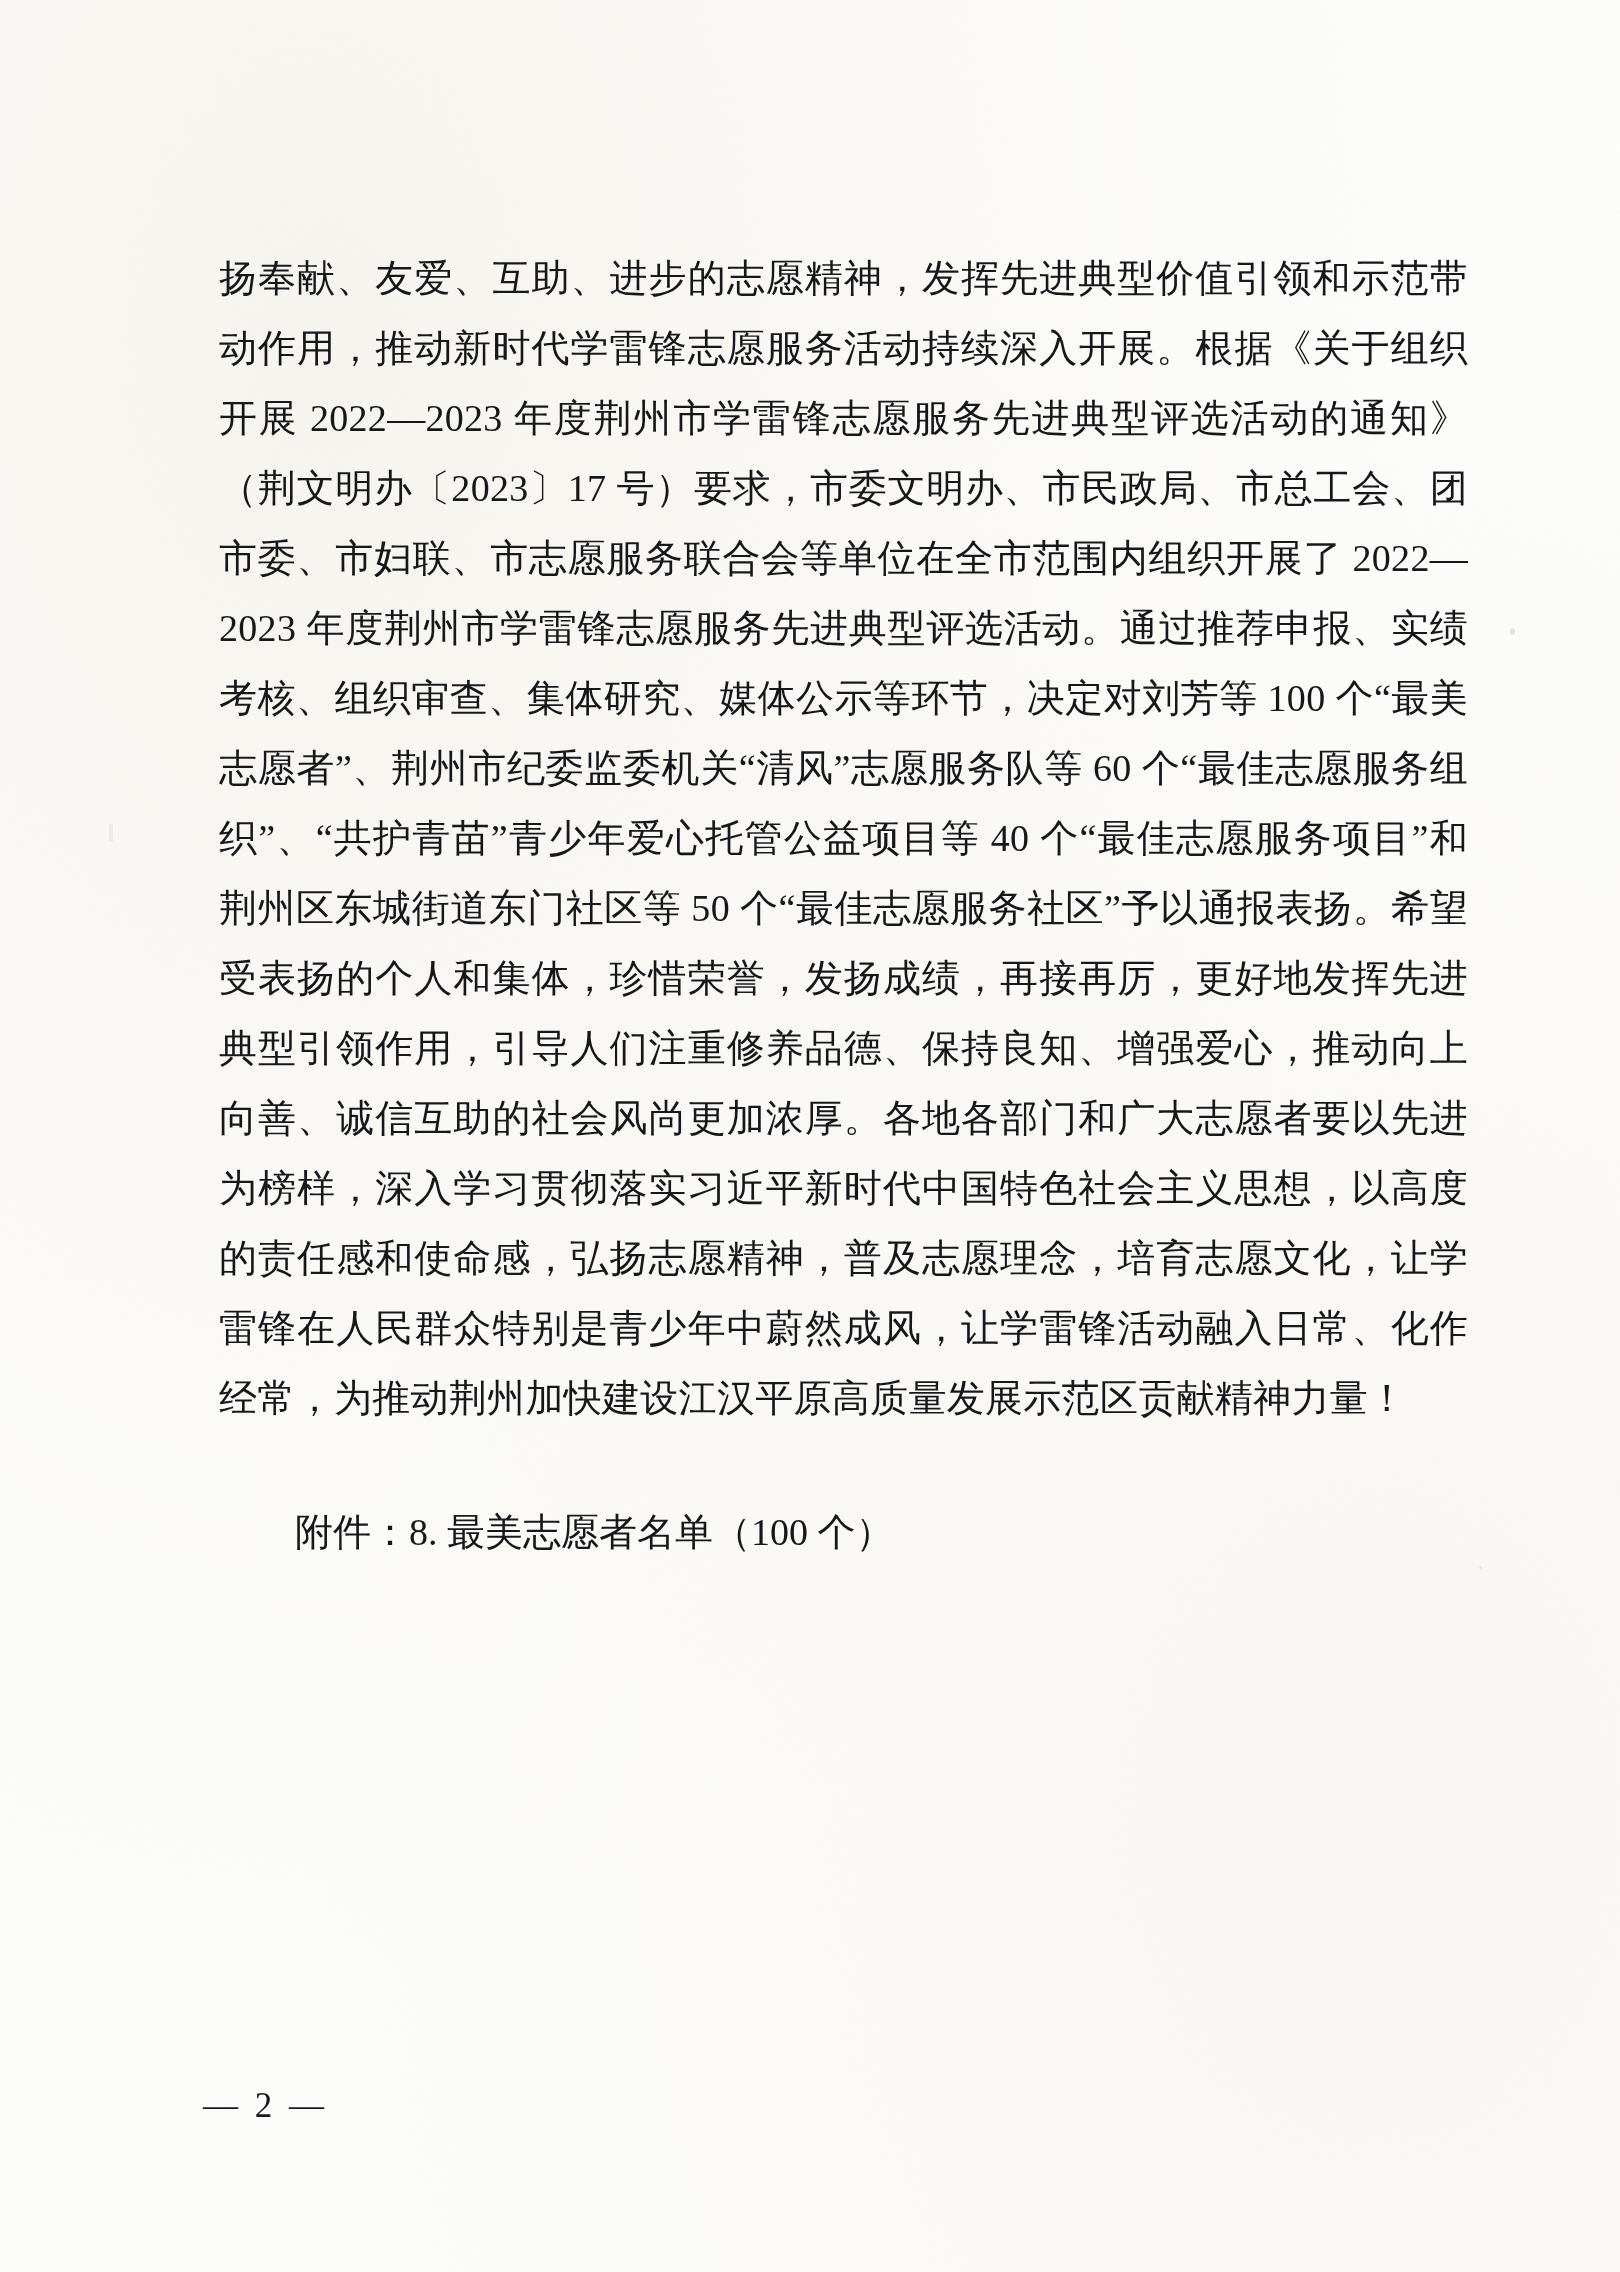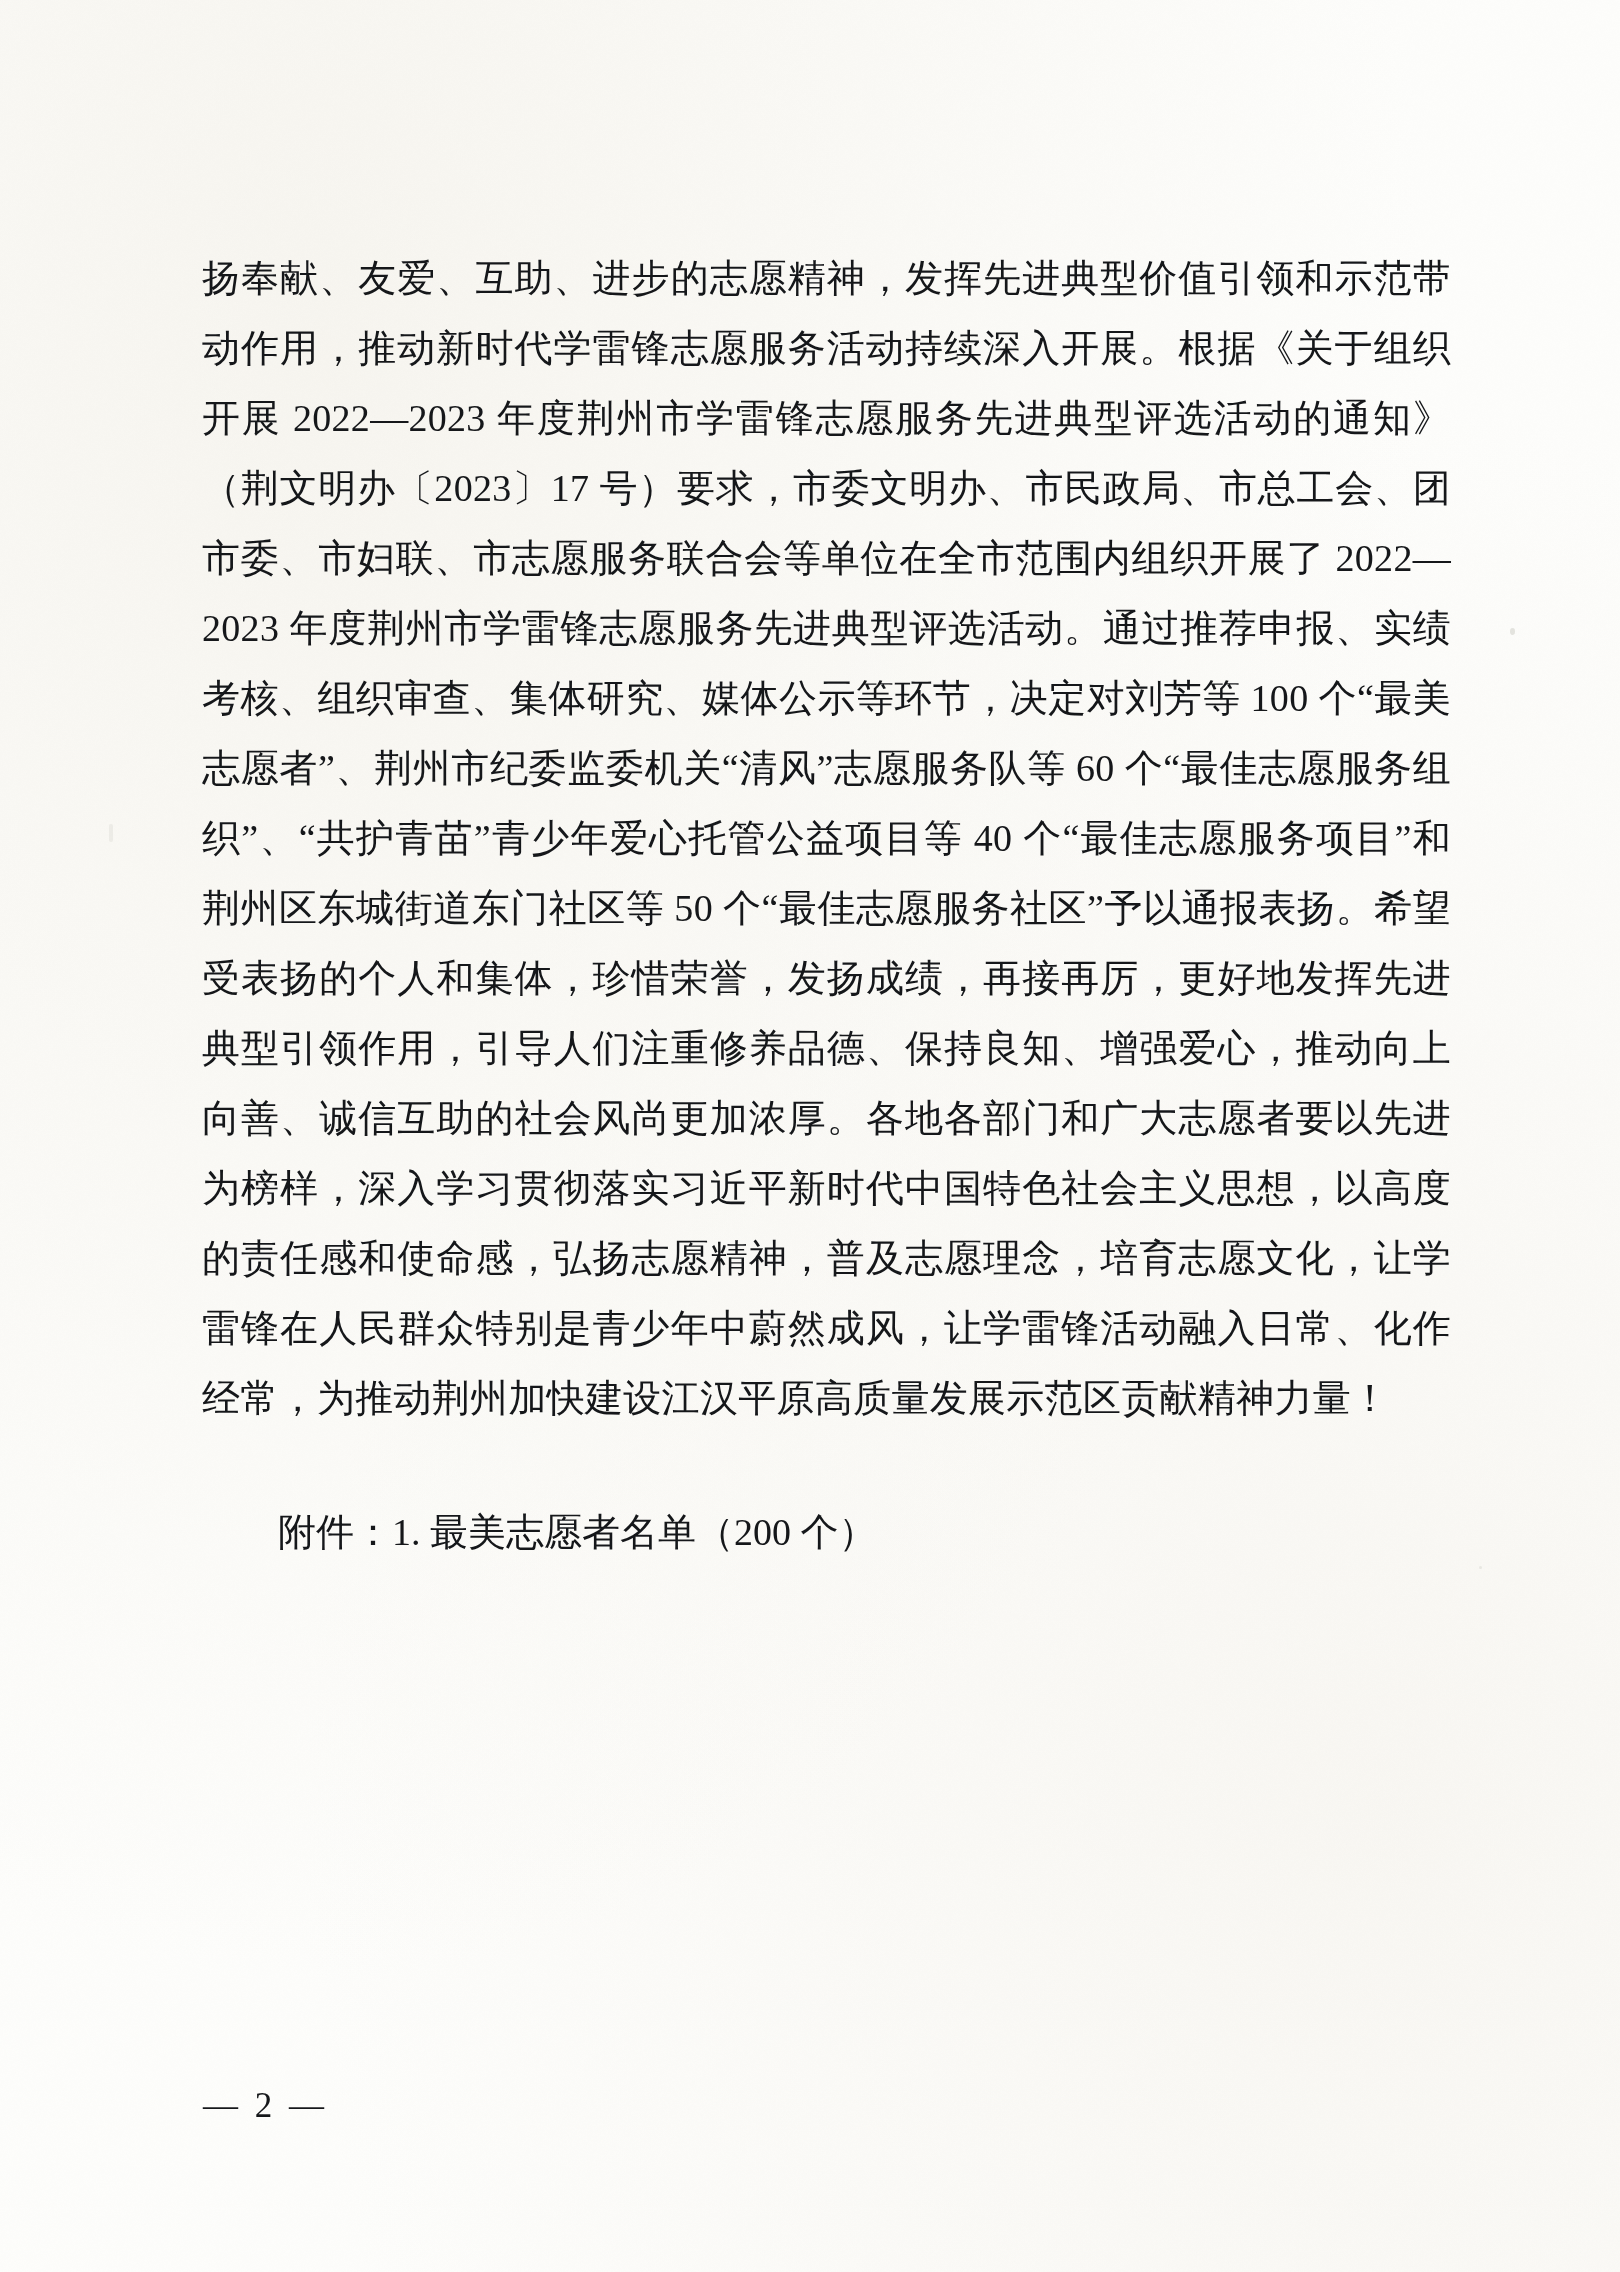--- a/index.html
+++ b/index.html
@@ -25,21 +25,21 @@
       radial-gradient(ellipse at 85% 80%, rgba(247,245,240,0.8) 0%, rgba(253,253,251,0) 55%);
   }
   .paper-noise {
     position: absolute;
     inset: 0;
     pointer-events: none;
     opacity: 0.35;
   }
   .content {
     position: absolute;
-    left: 202px;
+    left: 219px;
     top: 243px;
     width: 1249px;
   }
   .body-text {
     font-size: 38px;
     line-height: 70px;
     letter-spacing: 0.3px;
     text-align: justify;
     text-align-last: left;
     text-justify: inter-character;
@@ -94,19 +94,19 @@
   </svg>
 
   <div class="edge-mark mark-1"></div>
   <div class="edge-mark mark-2"></div>
   <div class="edge-mark mark-3"></div>
 
   <div class="content">
     <div class="body-text">
       <p class="para">扬奉献、友爱、互助、进步的志愿精神，发挥先进典型价值引领和示范带动作用，推动新时代学雷锋志愿服务活动持续深入开展。根据《关于组织开展 2022—2023 年度荆州市学雷锋志愿服务先进典型评选活动的通知》（荆文明办〔2023〕17 号）要求，市委文明办、市民政局、市总工会、团市委、市妇联、市志愿服务联合会等单位在全市范围内组织开展了 2022—2023 年度荆州市学雷锋志愿服务先进典型评选活动。通过推荐申报、实绩考核、组织审查、集体研究、媒体公示等环节，决定对刘芳等 100 个“最美志愿者”、荆州市纪委监委机关“清风”志愿服务队等 60 个“最佳志愿服务组织”、“共护青苗”青少年爱心托管公益项目等 40 个“最佳志愿服务项目”和荆州区东城街道东门社区等 50 个“最佳志愿服务社区”予以通报表扬。希望受表扬的个人和集体，珍惜荣誉，发扬成绩，再接再厉，更好地发挥先进典型引领作用，引导人们注重修养品德、保持良知、增强爱心，推动向上向善、诚信互助的社会风尚更加浓厚。各地各部门和广大志愿者要以先进为榜样，深入学习贯彻落实习近平新时代中国特色社会主义思想，以高度的责任感和使命感，弘扬志愿精神，普及志愿理念，培育志愿文化，让学雷锋在人民群众特别是青少年中蔚然成风，让学雷锋活动融入日常、化作经常，为推动荆州加快建设江汉平原高质量发展示范区贡献精神力量！</p>
     </div>
-    <div class="attachment-line">附件：1. 最美志愿者名单（200 个）</div>
+    <div class="attachment-line">附件：8. 最美志愿者名单（100 个）</div>
   </div>
 
   <div class="page-number">— 2 —</div>
 
 </div>
 
 
 </body></html>

